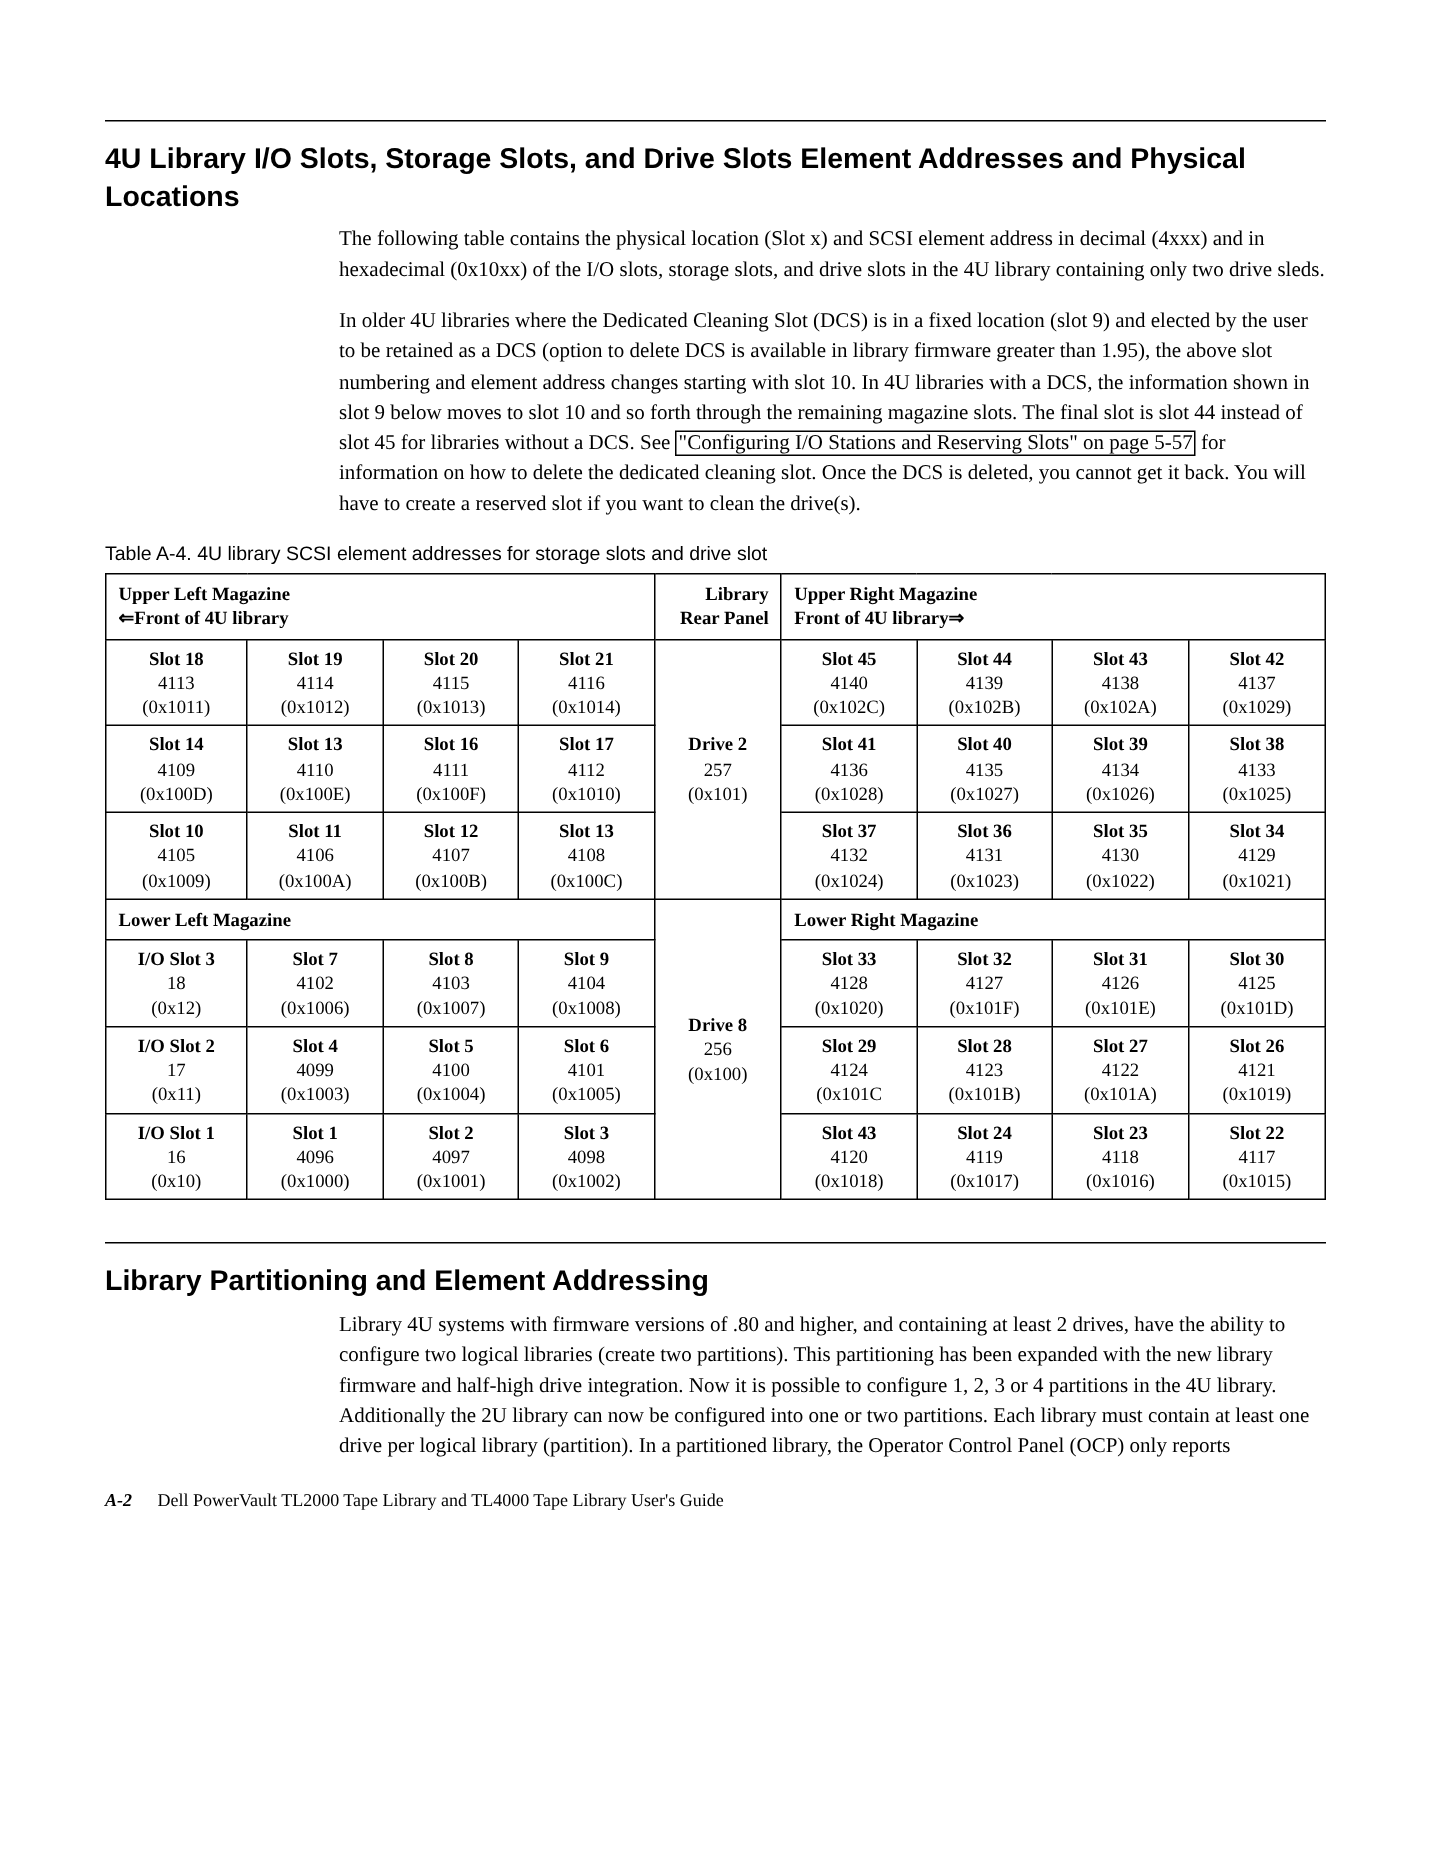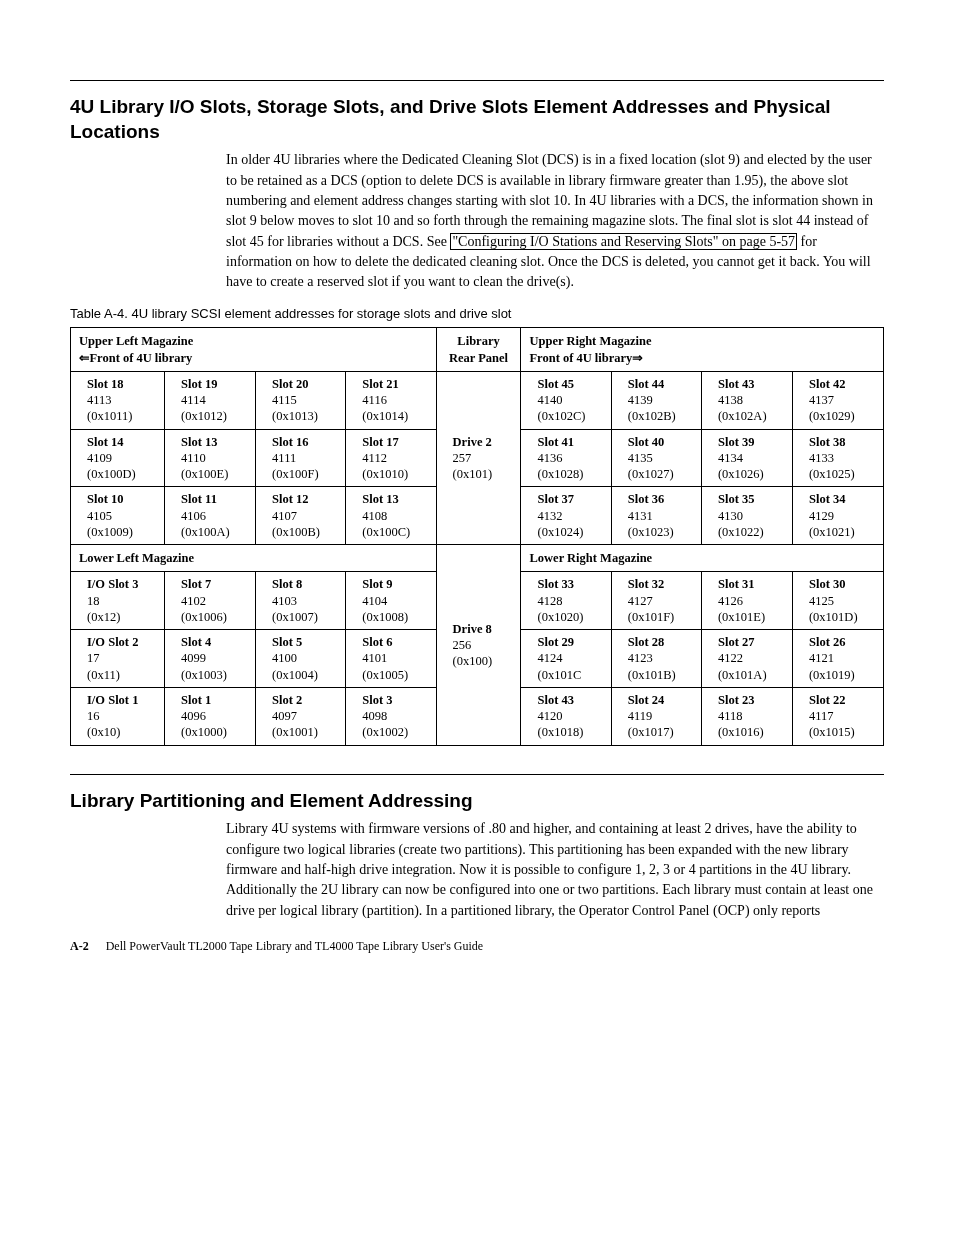--- a/index.html
+++ b/index.html
@@ -44,46 +44,47 @@
   }
   table.slots {
     border-collapse: collapse;
     width: 100%;
     font-size: 12.5px;
     margin-bottom: 28px;
   }
   table.slots td {
     border: 1px solid #000;
     padding: 4px 16px;
-    text-align: left;
+    text-align: center;
     vertical-align: middle;
     line-height: 1.3;
   }
   table.slots td.hdr {
     font-weight: 700;
     padding: 5px 8px;
   }
   table.slots td.hdr.left { text-align: left; }
   table.slots td.hdr.right { text-align: left; }
-  table.slots td.hdr.center { text-align: center; }
+  table.slots td.hdr.center { text-align: right; }
   .slot-name { font-weight: 700; display:block; }
   .footer {
     font-family: "Palatino Linotype", Palatino, Georgia, serif;
     font-size: 12px;
     margin-top: 18px;
   }
-  .footer .pageno { font-weight: 700; margin-right: 14px; }
+  .footer .pageno { font-weight: 700; margin-right: 14px; font-style: italic; }
 </style>
 </head>
 <body>
 
 <hr class="rule">
 <h1 class="section">4U Library I/O Slots, Storage Slots, and Drive Slots Element Addresses and Physical Locations</h1>
 
 <div class="body-indent">
+  <p>The following table contains the physical location (Slot x) and SCSI element address in decimal (4xxx) and in hexadecimal (0x10xx) of the I/O slots, storage slots, and drive slots in the 4U library containing only two drive sleds.</p>
   <p>
     <span>In older 4U libraries where the Dedicated Cleaning Slot (DCS) is in a fixed location (slot 9) and elected by the user to be retained as a DCS (option to delete DCS is available in library firmware greater than 1.95), the above slot numbering and element address changes starting with slot 10. In 4U libraries with a DCS, the information shown in slot 9 below moves to slot 10 and so forth through the remaining magazine slots. The final slot is slot 44 instead of slot 45 for libraries without a DCS. See </span><a class="xref">"Configuring I/O Stations and Reserving Slots" on page 5-57</a><span> for information on how to delete the dedicated cleaning slot. Once the DCS is deleted, you cannot get it back. You will have to create a reserved slot if you want to clean the drive(s).</span>
   </p>
 </div>
 
 <div class="caption">Table A-4. 4U library SCSI element addresses for storage slots and drive slot</div>
 
 <table class="slots">
 
   <tbody>

